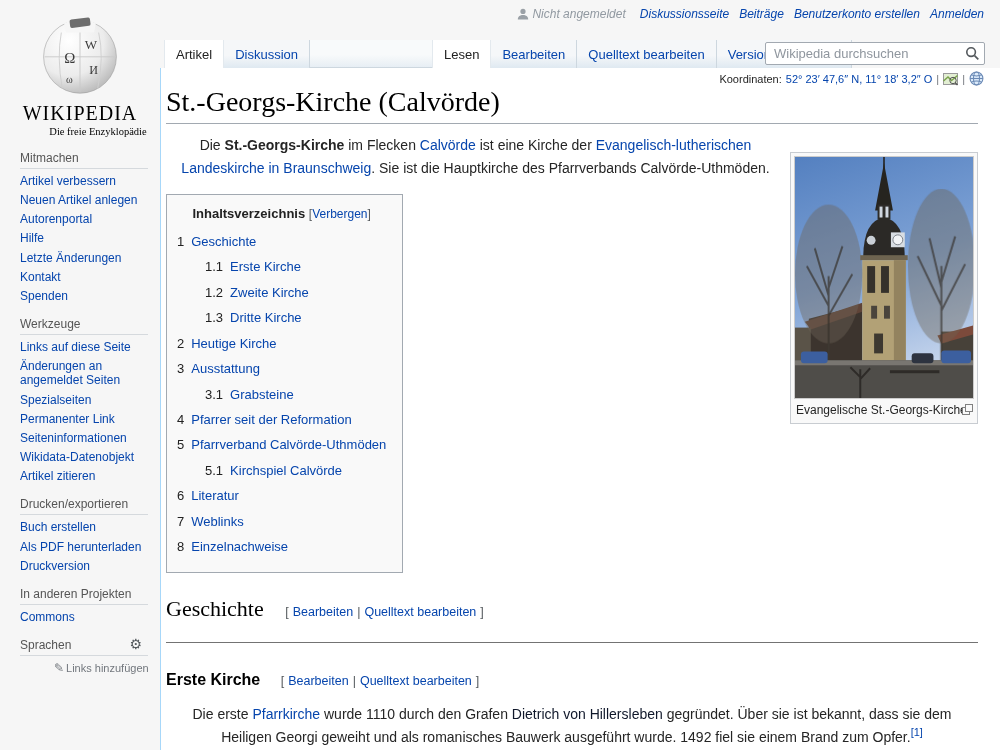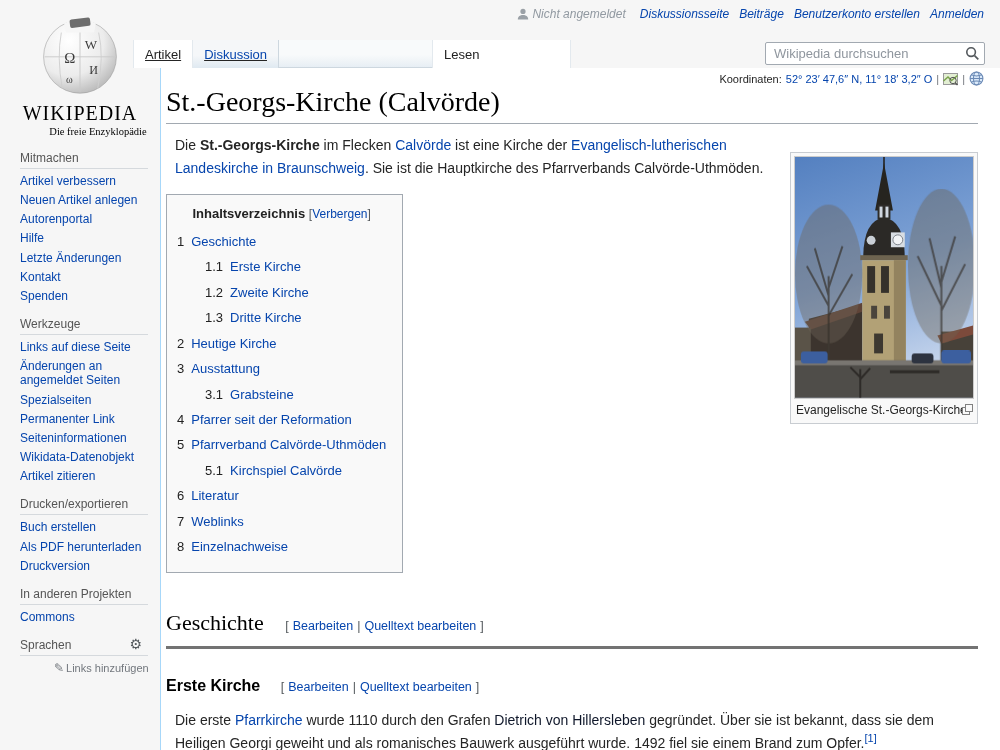--- a/index.html
+++ b/index.html
@@ -27,21 +27,21 @@
   .nav-header { font-size:12px; color:#555; padding-bottom:3px; margin-bottom:5px;
     border-bottom:1px solid #d5d9dd; width:128px; position:relative; }
   .nav-list { list-style:none; }
   .nav-list li { font-size:12px; line-height:1.18; margin:0 0 5px; color:#0645ad; cursor:pointer; width:132px; }
   .gear { float:right; color:#54595d; font-size:14px; line-height:12px; cursor:pointer; margin-right:6px;}
   .add-links { font-size:11px; color:#72777d; margin:4px 0 0 34px; cursor:pointer; }
   .pencil { color:#72777d; font-size:12px; margin-right:2px; }
 
   
   .tab-group { position:absolute; top:40px; height:28px; display:flex; }
-  #tabs-left { left:133px;text-decoration:underline; }
+  #tabs-left { left:164px; }
   #tabs-right { left:432px; }
   .tab { height:28px; line-height:29px; padding:0 11px; font-size:13px; color:#0645ad; cursor:pointer;
     background:linear-gradient(to bottom,#f5f7f9 55%,#dfe9f1 100%);
     border-right:1px solid #cdd7df; white-space:nowrap; }
   .tab:first-child { border-left:1px solid #cdd7df; }
   .tab.active { background:#fff; color:#222; border-color:#e3e9ee; }
   .tab-spacer { width:185px; height:28px;
     background:linear-gradient(to bottom,#f8fafb 55%,#e7eef4 100%);
     border-bottom:1px solid #cdd7df; }
   #searchbox { position:absolute; left:765px; top:42px; width:220px; }
@@ -53,21 +53,21 @@
   
   #content { position:absolute; left:160px; top:68px; width:840px; height:682px;
     background:#fff; border-left:1px solid #a7d7f9; padding:2px 22px 0 5px; overflow:hidden; }
   #coordinates { position:absolute; top:3px; right:16px; font-size:11px; color:#252525;
     display:flex; align-items:center; gap:4px; }
   #coordinates .coord-link { color:#0645ad; cursor:pointer; }
   #coordinates .sep { color:#72777d; }
   h1#firstHeading { font-family:"Liberation Serif", serif; font-weight:normal; font-size:28px;
     color:#000; margin-top:16px; padding-bottom:5px; border-bottom:1px solid #a2a9b1; }
   .body-text { font-size:14px; line-height:1.65; }
-  p.para { margin:10px 9px 14px; }
+  p.para { margin:10px 9px 14px;text-align:center; }
   sup.seg-sup { font-size:11px; line-height:0; color:#0645ad; cursor:pointer; }
   .seg-link { color:#0645ad; cursor:pointer; }
   .seg-redlink { color:#0f172a; cursor:pointer; }
   .seg-bold { font-weight:bold; }
 
   
   .thumb { float:right; clear:right; border:1px solid #c8ccd1; background:#f9f9f9;
     padding:3px; width:188px; font-size:12px; }
   .thumb .timg { display:block; border:1px solid #cccccc; cursor:pointer; }
   .thumb .caption { padding:4px 2px 1px; line-height:1.3; color:#252525; position:relative; }
@@ -80,21 +80,21 @@
   #toc .toc-head { text-align:center; margin-bottom:6px; }
   #toc .toc-title { font-weight:bold; color:#222; }
   #toc .toc-toggle { font-size:12px; }
   #toc ul { list-style:none; }
   #toc li { margin:4px 0; white-space:nowrap; }
   #toc li.lv2 { padding-left:28px; }
   .toc-num { color:#222; margin-right:7px; }
 
   
   h2.sect { font-family:"Liberation Serif", serif; font-weight:normal; font-size:22px; color:#000;
-    border-bottom:3px solid #737373; margin:32px 0 10px; padding-bottom:5px; clear:left; }
+    border-bottom:1px solid #737373; margin:18px 0 10px; padding-bottom:15px; clear:left; }
   h3.sect { font-size:16px; font-weight:bold; color:#000; margin:24px 0 6px; }
   .editsection { font-family:"Liberation Sans", sans-serif; font-size:12.5px; font-weight:normal;
     margin-left:12px; color:#54595d; }
   .editsection .elink { color:#0645ad; cursor:pointer; }
   .editsection .br { color:#54595d; margin:0 4px; }
 </style>
 </head>
 <body>
 
 <div id="page">
@@ -185,21 +185,21 @@
   </div>
 
   <div id="tabs-left" class="tab-group">
     <span style="display:flex;">
         <span class="tab active">Artikel</span>
         <span class="tab">Diskussion</span>
       </span>
     <span class="tab-spacer"></span>
   </div>
   <div id="tabs-right" class="tab-group">
-    <span style="display:flex;flex-direction:column;">
+    <span style="display:flex;">
         <span class="tab active">Lesen</span>
         <span class="tab">Bearbeiten</span>
         <span class="tab">Quelltext bearbeiten</span>
         <span class="tab">Versionsgeschichte</span>
       </span>
   </div>
 
   <div id="searchbox">
     <input id="search-input" type="text" placeholder="Wikipedia durchsuchen" style="">
     <button id="search-btn">

